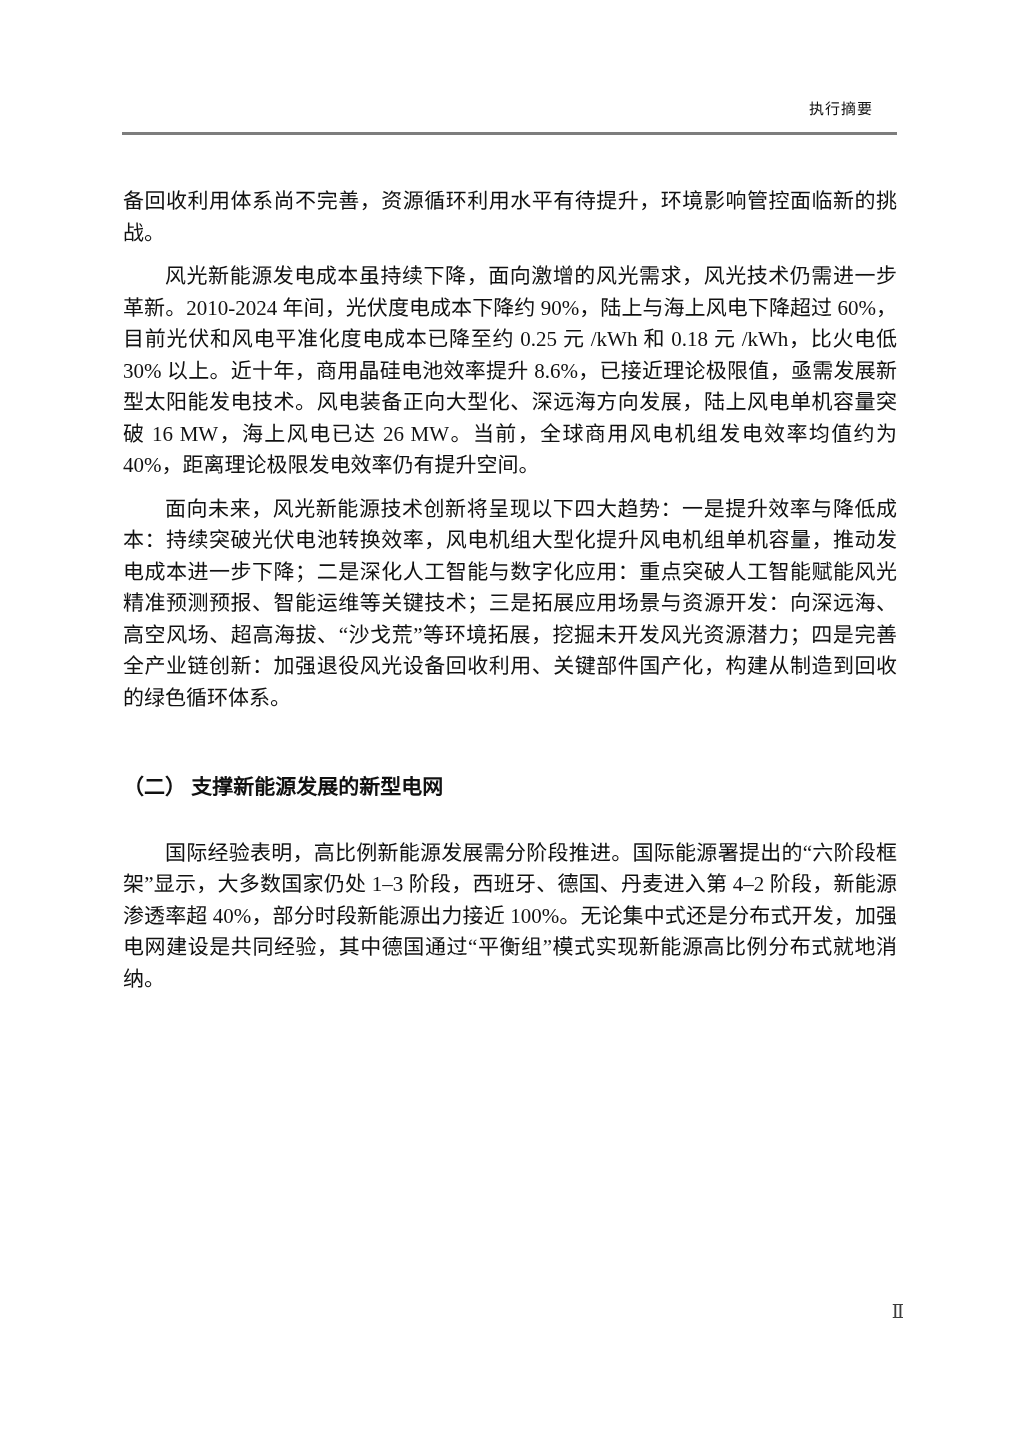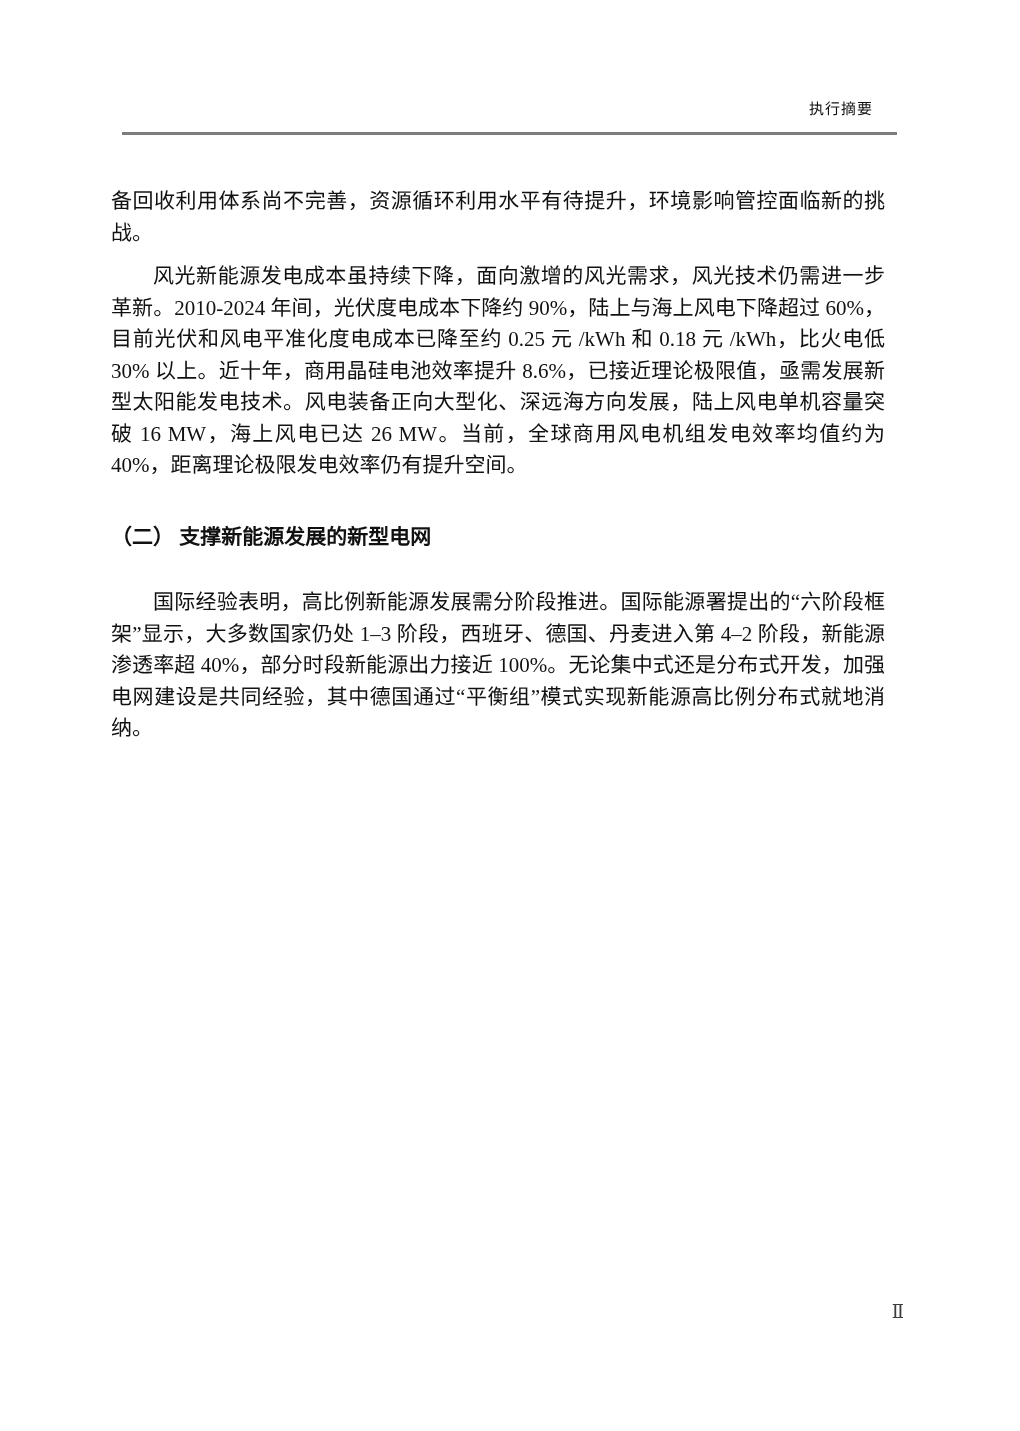--- a/index.html
+++ b/index.html
@@ -29,36 +29,36 @@
     position: absolute;
     top: 132px;
     left: 122px;
     width: 775px;
     height: 3px;
     background: #7d7d7d;
   }
   .document-body {
     position: absolute;
     top: 186px;
-    left: 111px;
+    left: 123px;
     width: 774px;
     font-size: 21px;
     line-height: 31.5px;
     text-align: justify;
     text-justify: inter-character;
   }
   .document-body p {
     margin: 0 0 12px 0;
     text-indent: 2em;
   }
   .document-body p.no-indent {
     text-indent: 0;
   }
   .section-heading {
-    margin: 40px 0 34px 0;
+    margin: 58px 0 34px 0;
     font-size: 21px;
     line-height: 31.5px;
     font-weight: bold;
     text-indent: 0;
   }
   .page-number {
     position: absolute;
     top: 1301px;
     right: 116px;
     font-size: 18px;
@@ -75,20 +75,21 @@
   </div>
 
   <div class="header-rule"></div>
 
   <div class="document-body">
 
     <p class="no-indent">备回收利用体系尚不完善，资源循环利用水平有待提升，环境影响管控面临新的挑战。</p>
 
     <p>风光新能源发电成本虽持续下降，面向激增的风光需求，风光技术仍需进一步革新。2010-2024 年间，光伏度电成本下降约 90%，陆上与海上风电下降超过 60%，目前光伏和风电平准化度电成本已降至约 0.25 元 /kWh 和 0.18 元 /kWh，比火电低 30% 以上。近十年，商用晶硅电池效率提升 8.6%，已接近理论极限值，亟需发展新型太阳能发电技术。风电装备正向大型化、深远海方向发展，陆上风电单机容量突破 16 MW，海上风电已达 26 MW。当前，全球商用风电机组发电效率均值约为 40%，距离理论极限发电效率仍有提升空间。</p>
 
+    <p>面向未来，风光新能源技术创新将呈现以下四大趋势：一是提升效率与降低成本：持续突破光伏电池转换效率，风电机组大型化提升风电机组单机容量，推动发电成本进一步下降；二是深化人工智能与数字化应用：重点突破人工智能赋能风光精准预测预报、智能运维等关键技术；三是拓展应用场景与资源开发：向深远海、高空风场、超高海拔、“沙戈荒”等环境拓展，挖掘未开发风光资源潜力；四是完善全产业链创新：加强退役风光设备回收利用、关键部件国产化，构建从制造到回收的绿色循环体系。</p>
 
     <h2 class="section-heading">（二） 支撑新能源发展的新型电网</h2>
 
 
     <p>国际经验表明，高比例新能源发展需分阶段推进。国际能源署提出的“六阶段框架”显示，大多数国家仍处 1–3 阶段，西班牙、德国、丹麦进入第 4–2 阶段，新能源渗透率超 40%，部分时段新能源出力接近 100%。无论集中式还是分布式开发，加强电网建设是共同经验，其中德国通过“平衡组”模式实现新能源高比例分布式就地消纳。</p>
 
 
 
   </div>
 

